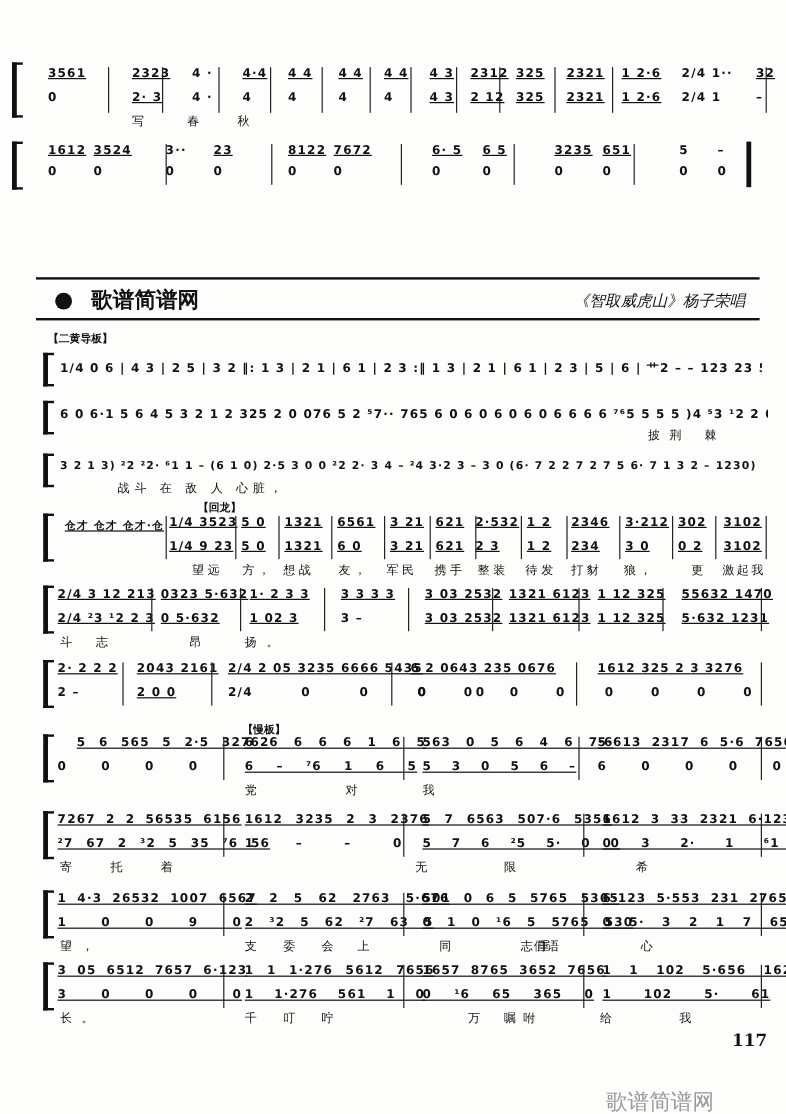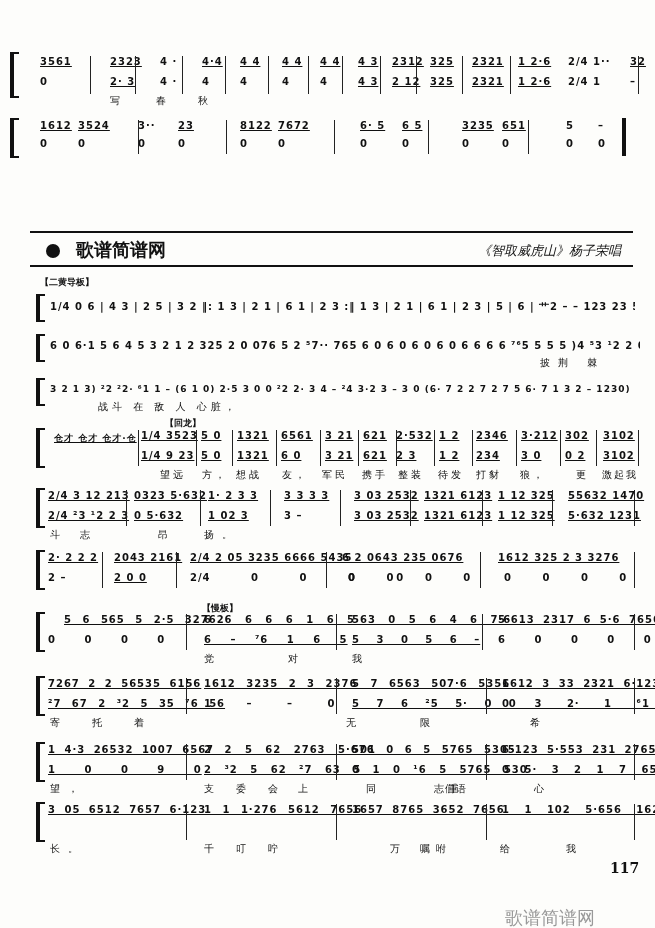--- a/index.html
+++ b/index.html
@@ -338,20 +338,26 @@
 </div>
 
 <div class="sys" style="top:802px;left:36px;height:50px;">
   <div class="bracket" style="top:0;height:36px;"></div>
   <div class="row" style="left:12px;top:2px;">
     <span class="m ul" style="left:0;word-spacing:4px">3 05 6512 7657 6·123</span>
     <span class="m ul" style="left:156px;word-spacing:6px">1 1 1·276 5612 7656</span>
     <span class="m ul" style="left:304px;word-spacing:4px">1657 8765 3652 7656</span>
     <span class="m ul" style="left:454px;word-spacing:10px">1 1 102 5·656 1623</span>
   </div>
+  <div class="row" style="left:12px;top:22px;">
+    <span class="m ul" style="left:0;word-spacing:24px">3 0 0 0 0</span>
+    <span class="m ul" style="left:156px;word-spacing:12px">1 1·276 561 1 0</span>
+    <span class="m ul" style="left:304px;word-spacing:14px">0 ¹6 65 365 0</span>
+    <span class="m ul" style="left:454px;word-spacing:22px">1 102 5· 61</span>
+  </div>
   <div class="bar" style="left:150px;top:2px;height:36px"></div>
   <div class="bar" style="left:300px;top:2px;height:36px"></div>
   <div class="bar" style="left:450px;top:2px;height:36px"></div>
   <div class="bar" style="left:598px;top:2px;height:36px"></div>
   <div class="lyric" style="left:14px;top:40px;">长。</div>
   <div class="lyric" style="left:168px;top:40px;">千</div>
   <div class="lyric" style="left:200px;top:40px;">叮</div>
   <div class="lyric" style="left:232px;top:40px;">咛</div>
   <div class="lyric" style="left:354px;top:40px;">万</div>
   <div class="lyric" style="left:384px;top:40px;">嘱</div>

